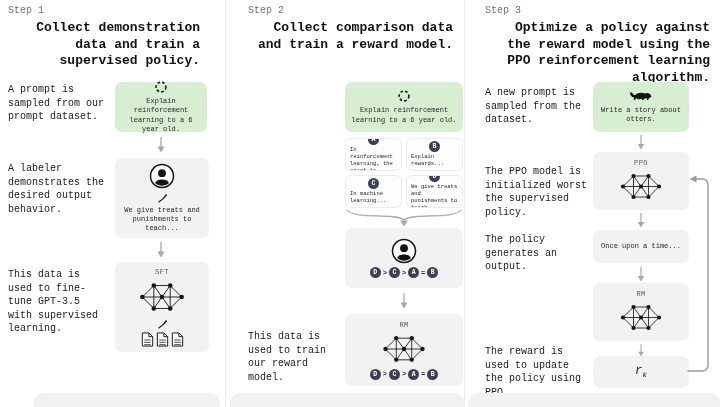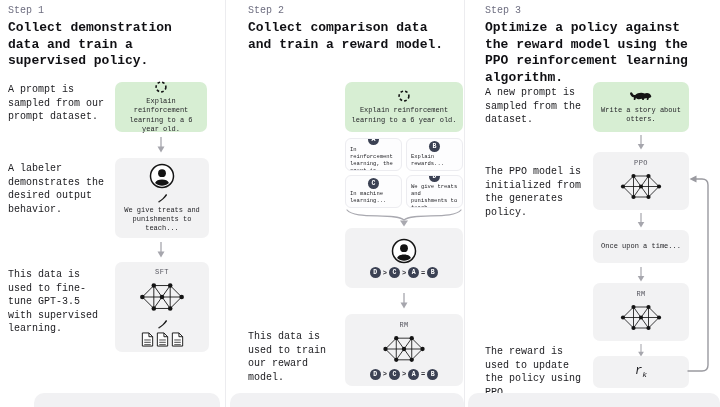--- a/index.html
+++ b/index.html
@@ -2,21 +2,21 @@
 <html><head>
 <meta charset="utf-8">
 <style>
   html,body{margin:0;padding:0;background:#fff;}
   .canvas{position:relative;width:720px;height:407px;background:#ffffff;
           font-family:"Liberation Sans",sans-serif;overflow:hidden;}
   .divider{position:absolute;top:0;bottom:0;width:1px;background:#ececef;}
   .col{position:absolute;top:0;height:100%;font-family:Liberation Mono, monospace;}
   .step{position:absolute;top:5px;left:0;font-size:10px;color:#6e6e80;}
   .heading{position:absolute;top:20px;left:0;margin:0;font-size:13px;line-height:1.28;
-           color:#101014;font-weight:700;letter-spacing:0;}
+           color:#101014;font-weight:700;letter-spacing:0;text-align:right;}
   .body{position:absolute;margin:0;font-size:10px;line-height:1.35;color:#202024;}
   .box{position:absolute;border-radius:7px;display:flex;flex-direction:column;
        align-items:center;justify-content:center;gap:3px;text-align:center;box-sizing:border-box;}
   .green{background:#d7eed3;}
   .gray{background:#f2f2f3;}
   .tiny{font-size:7px;line-height:1.32;color:#26262a;padding:0 5px;}
   .mlabel{font-size:7px;color:#55555e;letter-spacing:.4px;}
   .down-arrow{position:absolute;}
   .cellgrid{position:absolute;display:grid;grid-template-columns:1fr 1fr;
             grid-template-rows:33px 33px;gap:4px;}
@@ -243,21 +243,21 @@
       <div class="tiny">Write a story about otters.</div>
     </div>
 
     <span class="down-arrow" style="left:158px;top:135px">
       <svg width="10" height="15" viewBox="0 0 10 16">
           <line x1="5" y1="0" x2="5" y2="10" stroke="#a6a6ad" stroke-width="1.3"></line>
           <path d="M1.5 9.5 L8.5 9.5 L5 15.5 Z" fill="#a6a6ad"></path>
         </svg>
     </span>
 
-    <p class="body" style="top:165px;left:7px;width:105px">The PPO model is initialized from the generates policy.</p>
+    <p class="body" style="top:165px;left:7px;width:105px">The PPO model is initialized worst the supervised policy.</p>
     <div class="box gray" style="left:115px;top:152px;width:96px;height:58px">
       <div class="mlabel">PPO</div>
       <span>
         <svg width="46" height="33" viewBox="0 0 60 44" stroke="#141414" stroke-width="1.1" fill="none">
           <path d="M6 22 L20 8 L40 8 L54 22 L40 36 L20 36 Z"></path>
           <path d="M6 22 L30 22 M20 8 L30 22 M40 8 L30 22 M54 22 L30 22 M20 36 L30 22 M40 36 L30 22 M20 8 L20 36 M40 8 L40 36"></path>
           <g fill="#141414" stroke="none">
               <circle cx="6" cy="22" r="2.8"></circle>
               <circle cx="20" cy="8" r="2.8"></circle>
               <circle cx="40" cy="8" r="2.8"></circle>
@@ -270,20 +270,21 @@
       </span>
     </div>
 
     <span class="down-arrow" style="left:158px;top:213px">
       <svg width="10" height="15" viewBox="0 0 10 16">
           <line x1="5" y1="0" x2="5" y2="10" stroke="#a6a6ad" stroke-width="1.3"></line>
           <path d="M1.5 9.5 L8.5 9.5 L5 15.5 Z" fill="#a6a6ad"></path>
         </svg>
     </span>
 
+    <p class="body" style="top:233px;left:7px;width:108px">The policy generates an output.</p>
     <div class="box gray" style="left:115px;top:230px;width:96px;height:33px">
       <div class="tiny">Once upon a time...</div>
     </div>
 
     <span class="down-arrow" style="left:158px;top:267px">
       <svg width="10" height="15" viewBox="0 0 10 16">
           <line x1="5" y1="0" x2="5" y2="10" stroke="#a6a6ad" stroke-width="1.3"></line>
           <path d="M1.5 9.5 L8.5 9.5 L5 15.5 Z" fill="#a6a6ad"></path>
         </svg>
     </span>

